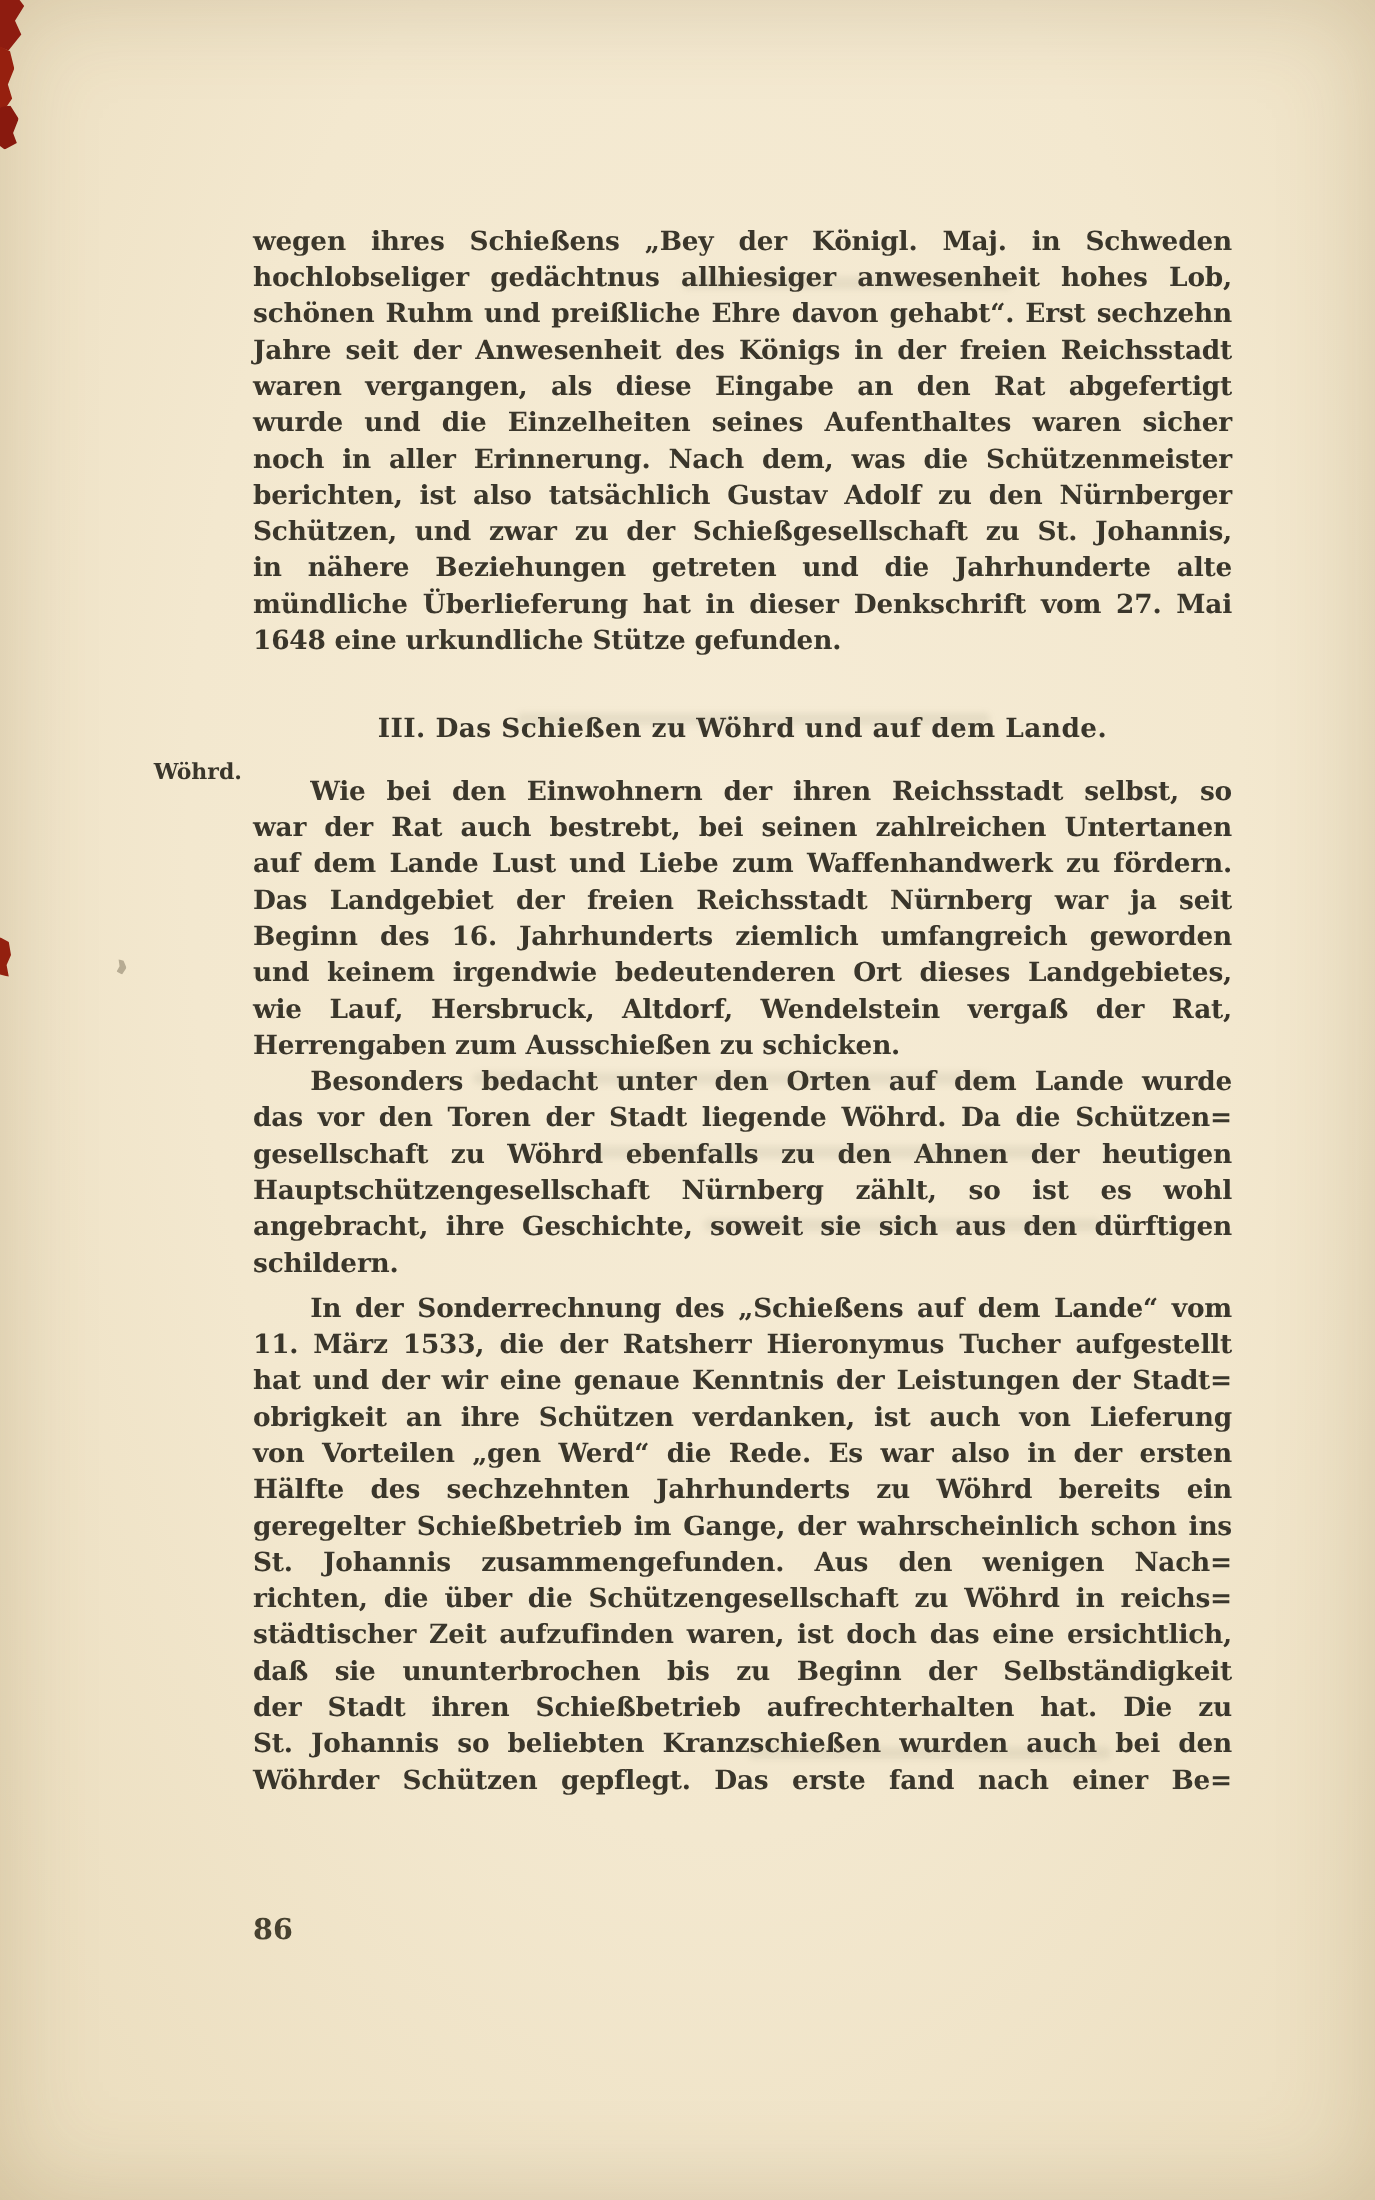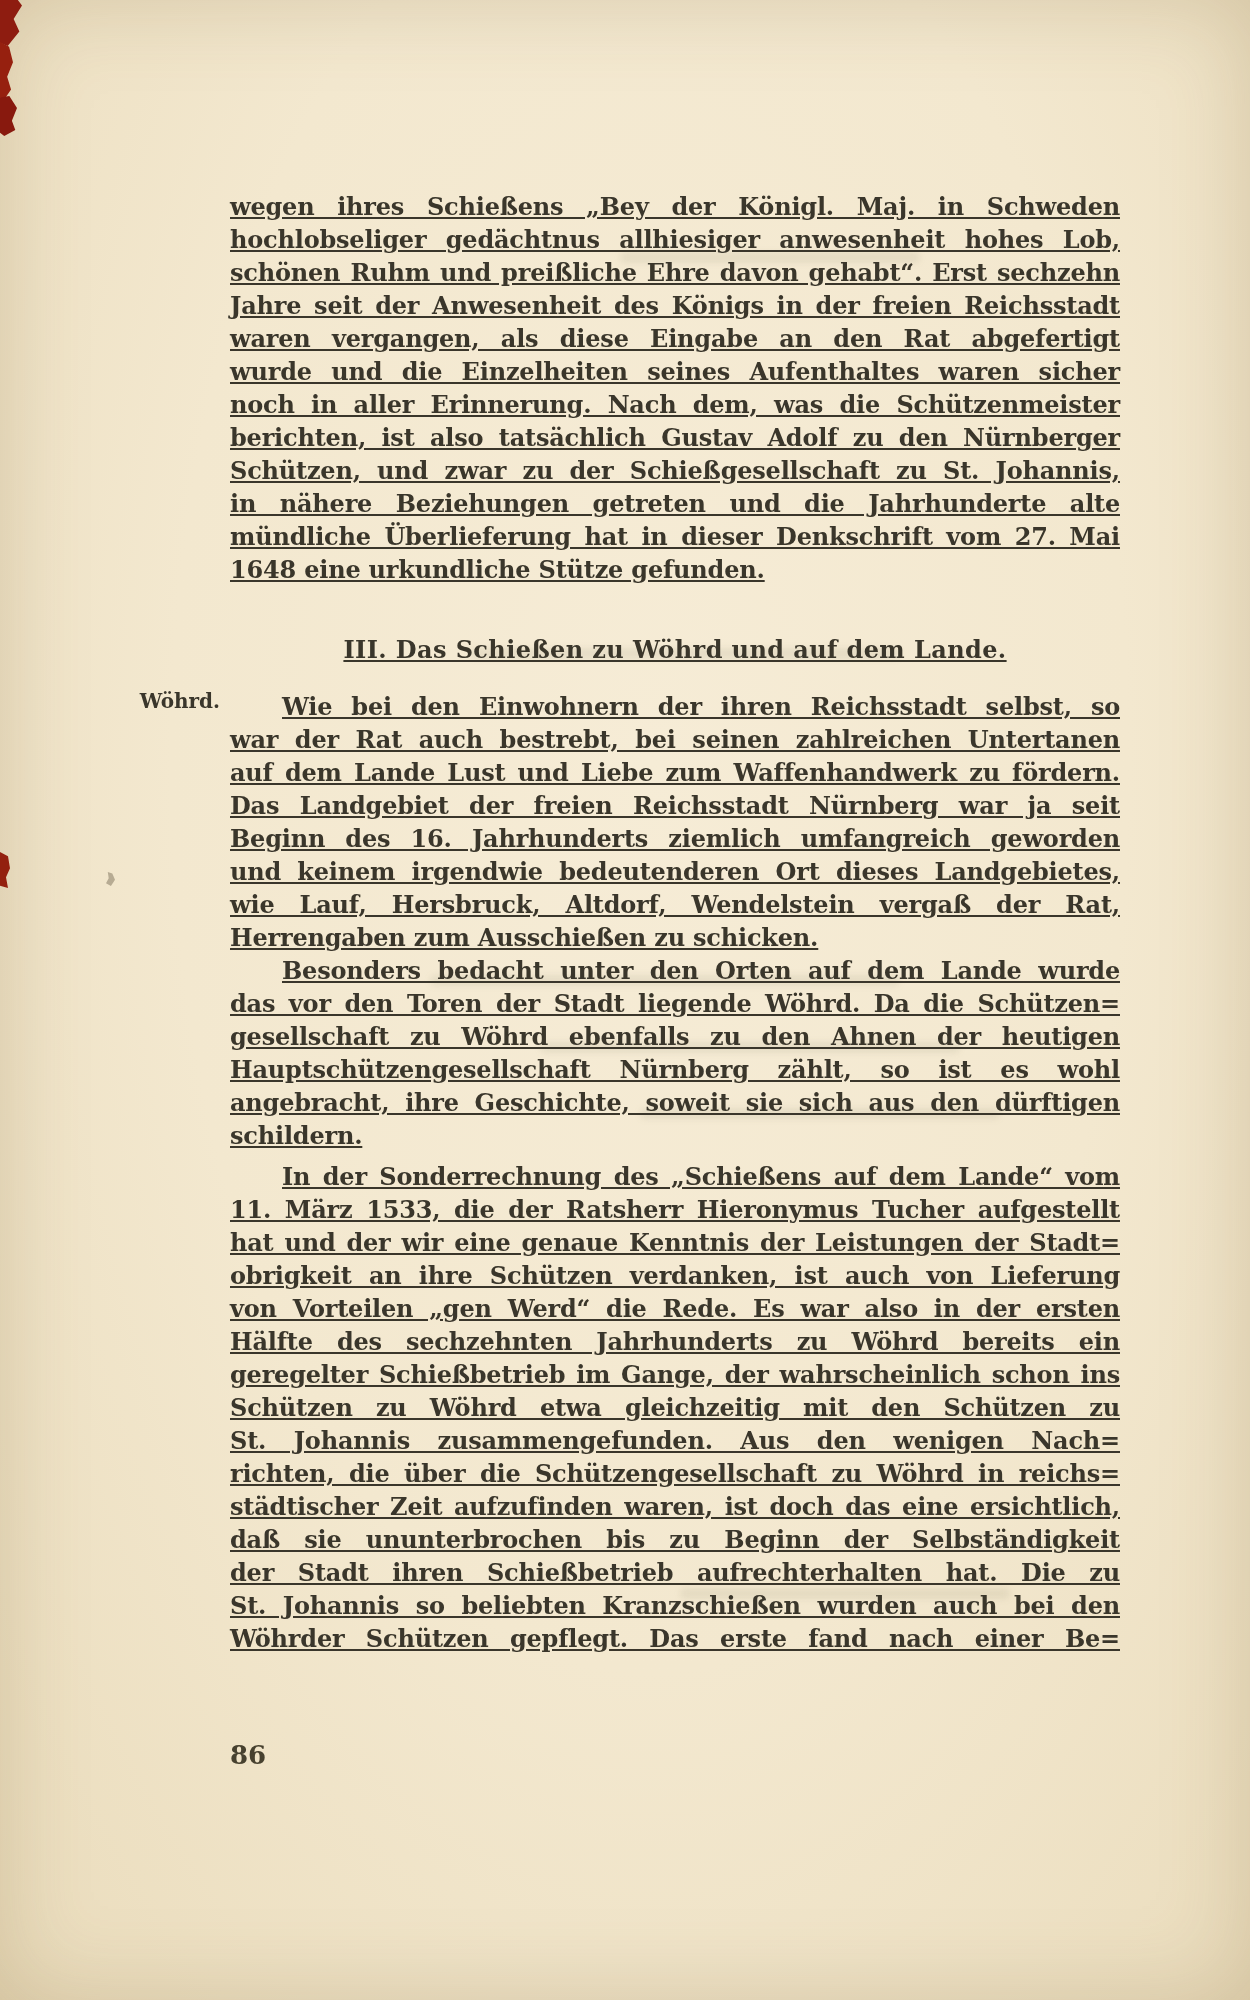--- a/index.html
+++ b/index.html
@@ -14,23 +14,22 @@
       radial-gradient(ellipse at 52% 38%, var(--paper-light, #f6ecd6) 0%, var(--paper, #f3e8cf) 52%, #eadcbc 100%);
     box-shadow: inset 0 0 90px rgba(120, 92, 40, 0.22);
     font-family: "DejaVu Serif", "Liberation Serif", serif;
     color: var(--ink, #3a362b);
   }
 
   
   .textblock {
     position: absolute;
     left: 230px;
-    top: 190px;
+    top: 202px;
     width: 890px;
-    text-decoration: underline;
   }
 
   .para { margin: 0; padding: 0; }
 
   .tline {
     font-size: 24px;
     font-weight: 700;
     line-height: 33px;
     letter-spacing: -0.2px;
     text-align: justify;
@@ -164,21 +163,20 @@
       </div>
 
     <div class="para para4">
         <div class="tline indent">In der Sonderrechnung des „Schießens auf dem Lande“ vom</div>
         <div class="tline">11. März 1533, die der Ratsherr Hieronymus Tucher aufgestellt</div>
         <div class="tline">hat und der wir eine genaue Kenntnis der Leistungen der Stadt=</div>
         <div class="tline">obrigkeit an ihre Schützen verdanken, ist auch von Lieferung</div>
         <div class="tline">von Vorteilen „gen Werd“ die Rede. Es war also in der ersten</div>
         <div class="tline">Hälfte des sechzehnten Jahrhunderts zu Wöhrd bereits ein</div>
         <div class="tline">geregelter Schießbetrieb im Gange, der wahrscheinlich schon ins</div>
-        <div class="tline">Schützen zu Wöhrd etwa gleichzeitig mit den Schützen zu</div>
         <div class="tline">St. Johannis zusammengefunden. Aus den wenigen Nach=</div>
         <div class="tline">richten, die über die Schützengesellschaft zu Wöhrd in reichs=</div>
         <div class="tline">städtischer Zeit aufzufinden waren, ist doch das eine ersichtlich,</div>
         <div class="tline">daß sie ununterbrochen bis zu Beginn der Selbständigkeit</div>
         <div class="tline">der Stadt ihren Schießbetrieb aufrechterhalten hat. Die zu</div>
         <div class="tline">St. Johannis so beliebten Kranzschießen wurden auch bei den</div>
         <div class="tline">Wöhrder Schützen gepflegt. Das erste fand nach einer Be=</div>
       </div>
   </div>
 

